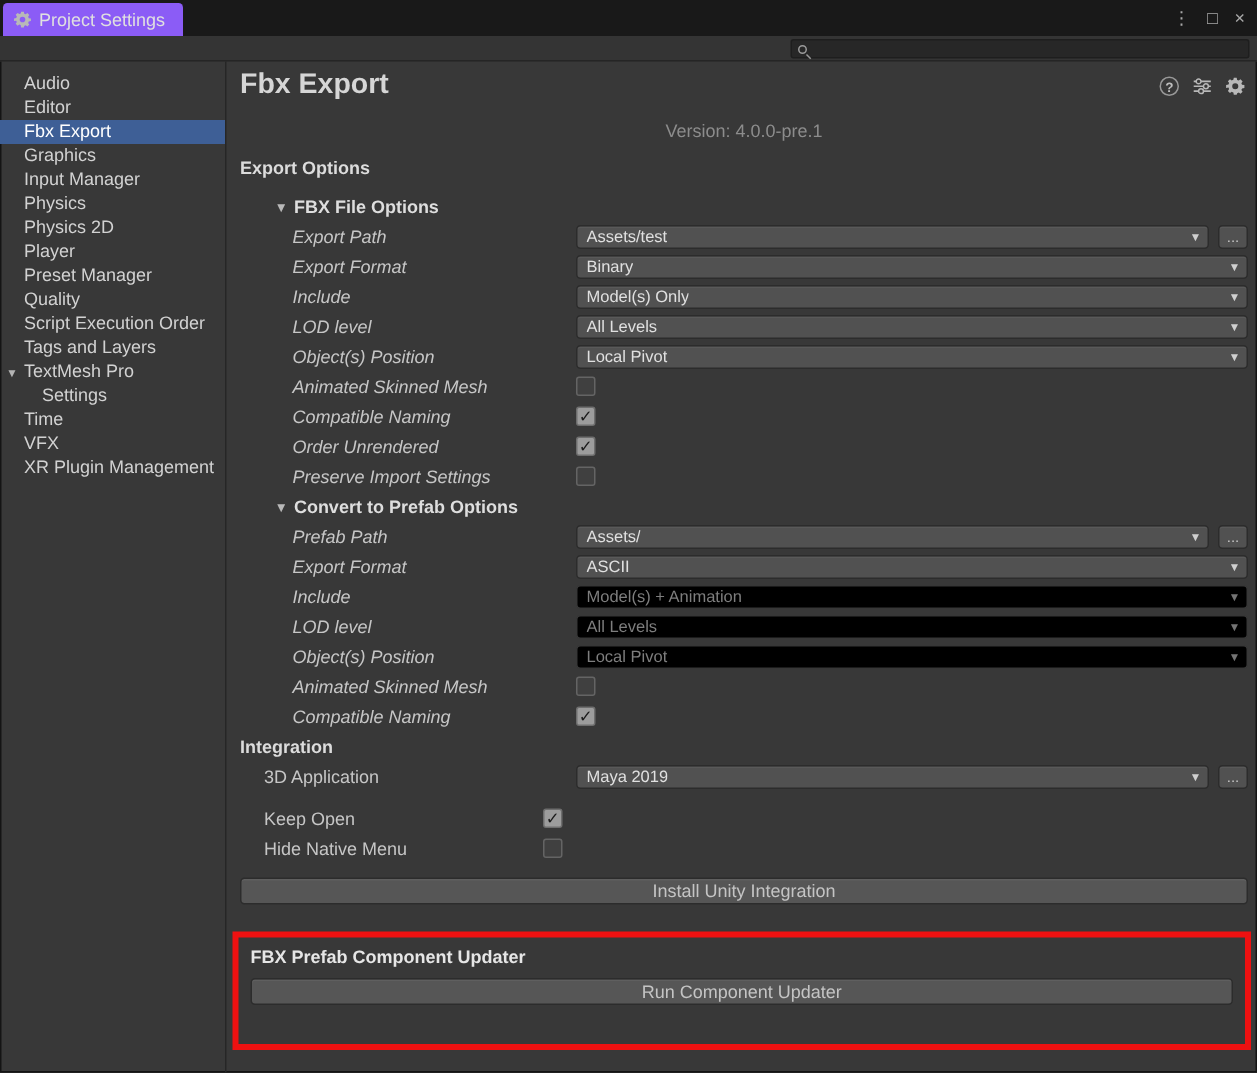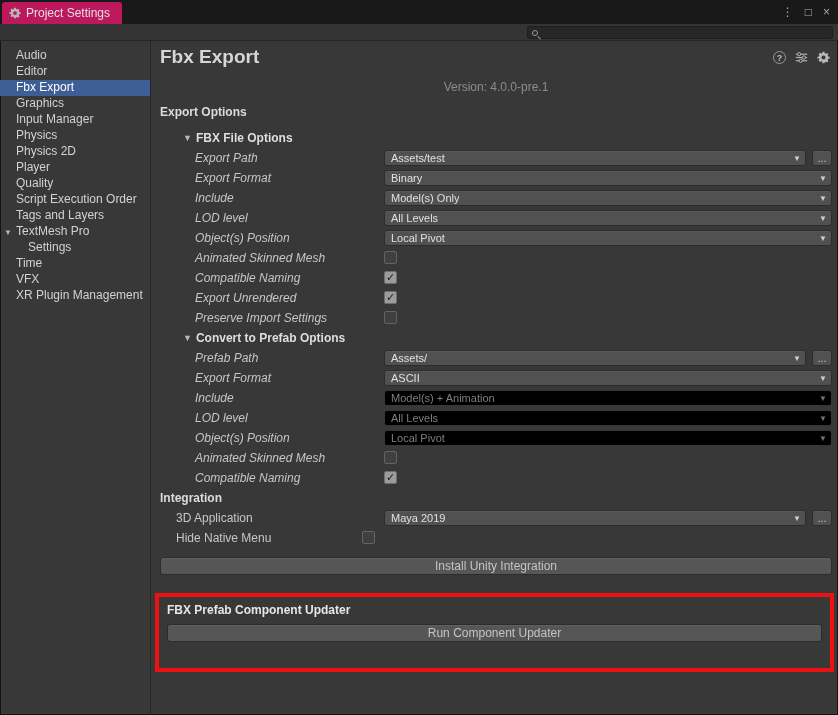--- a/index.html
+++ b/index.html
@@ -4,21 +4,21 @@
 <style>
   * { margin:0; padding:0; box-sizing:border-box; }
   html,body { width:838px; height:715px; background:#222; }
   body { font-family:"Liberation Sans","DejaVu Sans",sans-serif; overflow:hidden; }
 
   .window { position:relative; width:838px; height:715px; background:var(--panel,#383838);
             box-shadow: inset 0 0 0 1px #141414; }
 
   
   .titlebar { position:absolute; top:0; left:0; right:0; height:24px; background:var(--titlebar,#191919); }
-  .tab { position:absolute; left:2px; top:2px; height:22px; background:#be185d;
+  .tab { position:absolute; left:2px; top:2px; height:22px; background:#8b5cf6;
          border-radius:3px 3px 0 0; display:flex; align-items:center; gap:5px; padding:0 12px 0 7px; }
   .tab-label { font-size:12px; color:#e0e0e0; white-space:nowrap; }
   .win-controls { position:absolute; right:8px; top:0; height:24px; display:flex; align-items:center; gap:11px; }
   .win-controls span { color:#a8a8a8; font-size:12px; line-height:1; cursor:default; }
 
   
   .toolbar { position:absolute; top:24px; left:0; right:0; height:17px; background:#343434;
              border-bottom:1px solid #252525; }
   .search { position:absolute; top:2px; right:5px; width:306px; height:13px; background:#272727;
             border:1px solid #1e1e1e; border-radius:2px; }
@@ -139,20 +139,23 @@
           <span>Input Manager</span>
         </div>
       <div class="side-item">
           <span>Physics</span>
         </div>
       <div class="side-item">
           <span>Physics 2D</span>
         </div>
       <div class="side-item">
           <span>Player</span>
+        </div>
+      <div class="side-item">
+          <span>Preset Manager</span>
         </div>
       <div class="side-item">
           <span>Quality</span>
         </div>
       <div class="side-item">
           <span>Script Execution Order</span>
         </div>
       <div class="side-item">
           <span>Tags and Layers</span>
         </div>
@@ -265,21 +268,21 @@
         <span class="label indent2">Animated Skinned Mesh</span>
         <span class="checkbox cb-inner"></span>
       </div>
 
       <div class="row">
         <span class="label indent2">Compatible Naming</span>
         <span class="checkbox cb-inner checked"></span>
       </div>
 
       <div class="row">
-        <span class="label indent2">Export Unrendered</span>
+        <span class="label indent2">Order Unrendered</span>
         <span class="checkbox cb-inner checked"></span>
       </div>
 
       <div class="row">
         <span class="label indent2">Preserve Import Settings</span>
         <span class="checkbox cb-inner"></span>
       </div>
 
       <div class="row foldout">
         <span class="tri">▼</span>
@@ -353,20 +356,24 @@
         <span class="label indent1">3D Application</span>
         <div class="ctrl">
           <div class="dropdown">
             <span class="val">Maya 2019</span>
             <span class="arrow">▼</span>
           </div>
           <div class="browse-btn">...</div>
         </div>
       </div>
 
+      <div class="row gap-top">
+        <span class="label indent1">Keep Open</span>
+        <span class="checkbox cb-outer checked"></span>
+      </div>
 
       <div class="row">
         <span class="label indent1">Hide Native Menu</span>
         <span class="checkbox cb-outer"></span>
       </div>
 
       <div class="btn-row">
         <button class="big-btn">Install Unity Integration</button>
       </div>
 

